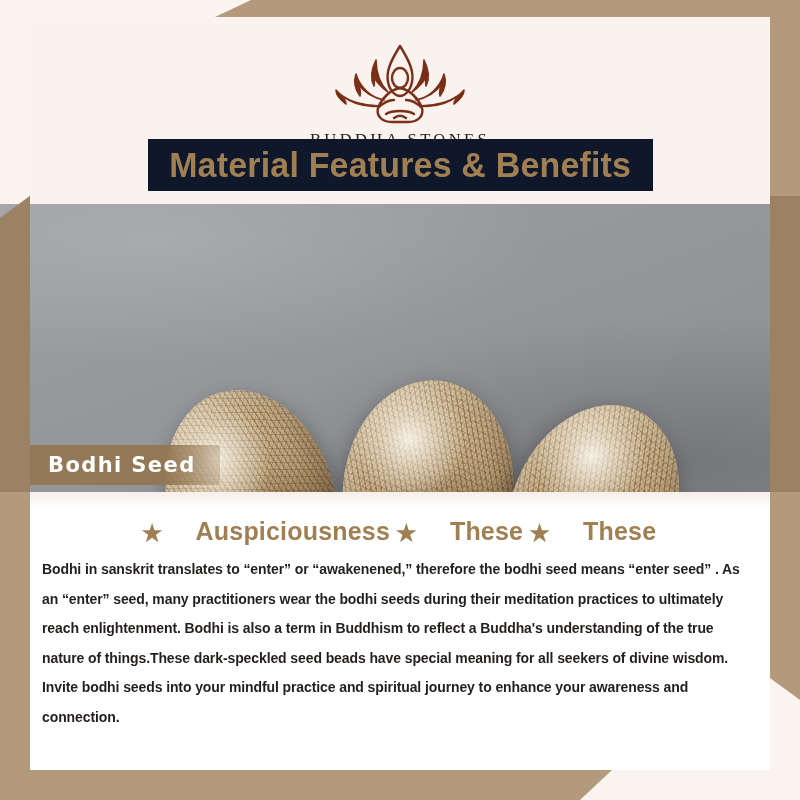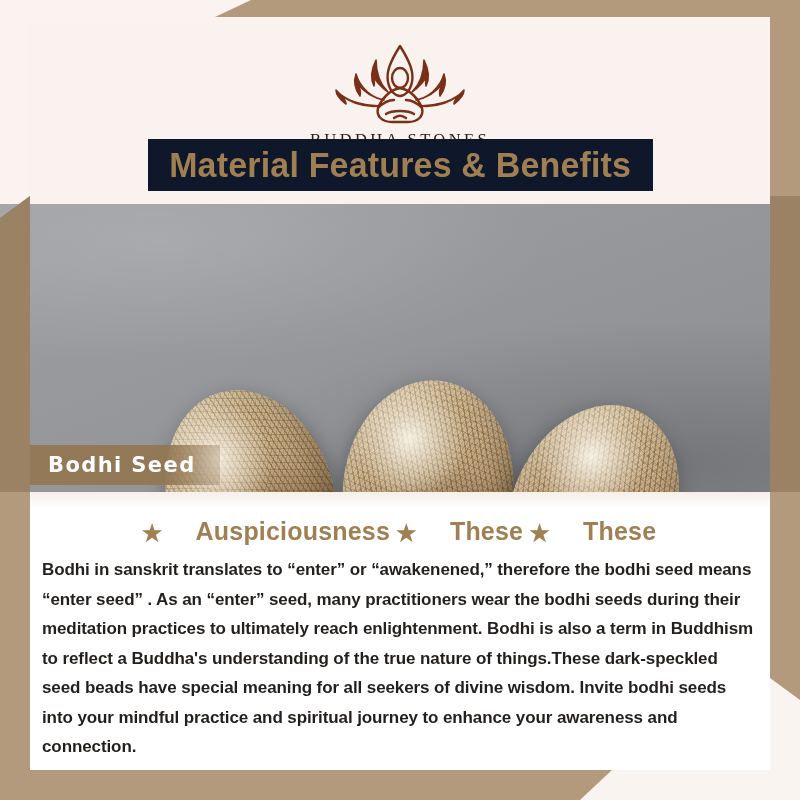--- a/index.html
+++ b/index.html
@@ -272,21 +272,21 @@
     top: 1px;
   }
   .benefits .word { margin-right: 4px; margin-left: 28px; }
 
   .body-text {
     position: absolute;
     top: 63px;
     left: 12px;
     width: 716px;
     font-family: "Liberation Sans Narrow", "Liberation Sans", sans-serif;
-    font-size: 17px;
+    font-size: 14px;
     font-weight: bold;
     line-height: 29.5px;
     color: #231f1c;
     text-align: left;
     letter-spacing: -0.1px;
   }
 </style>
 </head>
 <body>
 

